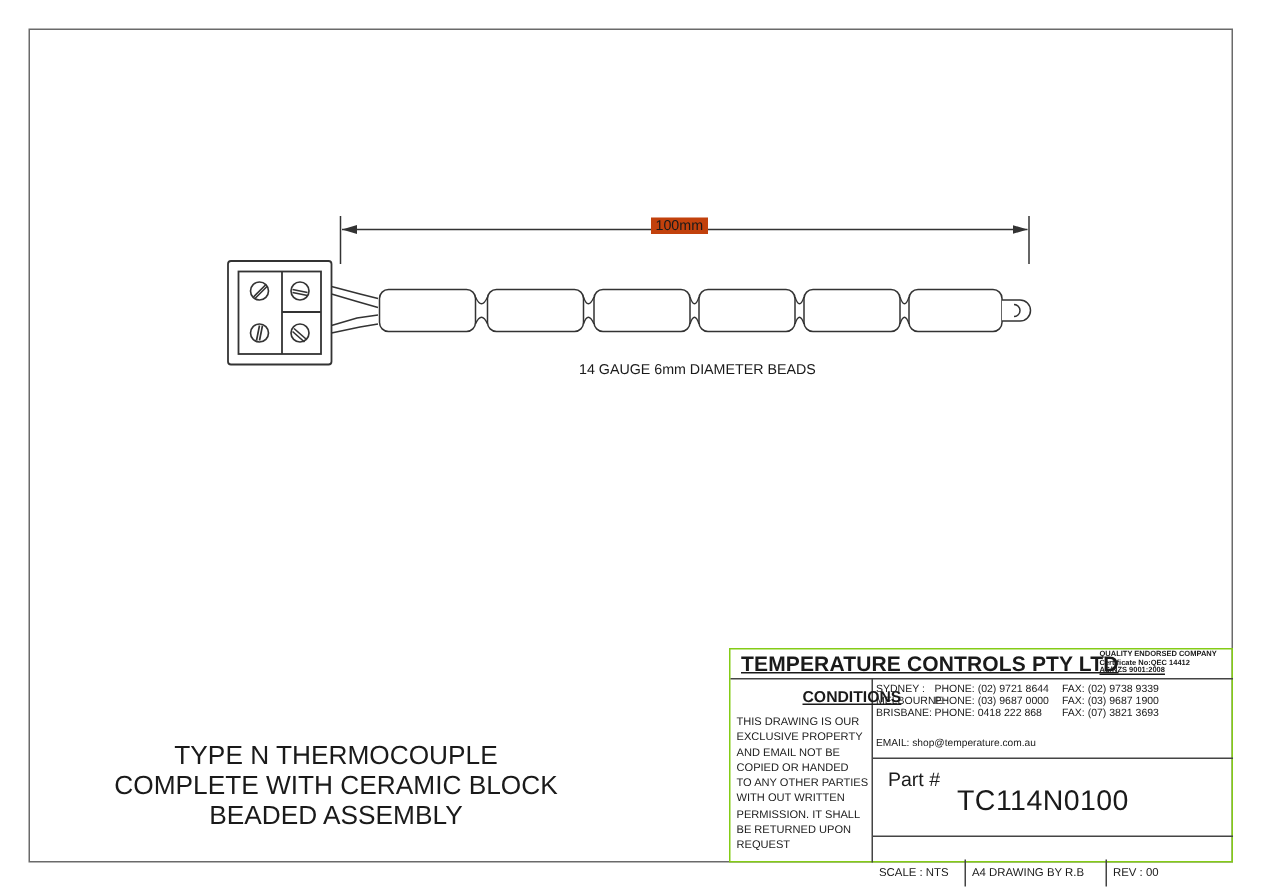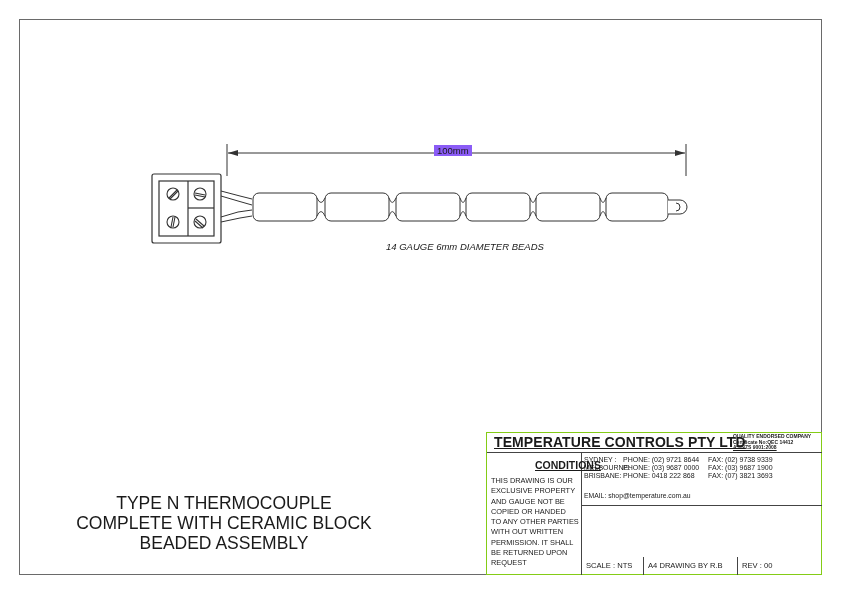--- a/index.html
+++ b/index.html
@@ -1,39 +1,39 @@
 <!DOCTYPE html>
 <html><head>
 <meta charset="utf-8">
 <style>
   html, body { margin:0; padding:0; background:#ffffff; }
   body { width:842px; height:595px; position:relative; overflow:hidden; font-family:"Liberation Sans", sans-serif; color:#1a1a1a; }
   .frame { position:absolute; left:19px; top:19px; width:803px; height:556px; border:1.5px solid #6a6a6a; box-sizing:border-box; }
   svg.drawing { position:absolute; left:0; top:0; }
-  .dim-label { position:absolute; left:434px; top:145px; font-size:9.5px; background:#8b5cf6; padding:0 3px; }
-  .bead-label { position:absolute; left:386px; top:241px; font-size:9.5px;font-style:italic; }
+  .dim-label { position:absolute; left:434px; top:145px; font-size:9.5px; background:#c2410c; padding:0 3px; }
+  .bead-label { position:absolute; left:386px; top:241px; font-size:9.5px; }
   .main-title { position:absolute; left:60px; top:493px; width:328px; text-align:center; font-size:17.5px; line-height:20px; }
   .tb { position:absolute; left:486px; top:432px; width:336px; height:143px; border:1px solid #84cc16; box-sizing:border-box; }
   .tb-company { position:absolute; left:0; top:0; width:335px; height:19px; border-bottom:1px solid #444; }
   .tb-company .name { position:absolute; left:7px; top:1px; font-size:14px; font-weight:bold; text-decoration:underline; letter-spacing:0.1px; }
   .tb-company .qual { position:absolute; left:246px; top:1px; font-size:5px; font-weight:bold; line-height:5.5px; }
   .tb-company .qual .std { text-decoration:underline; }
   .tb-cond { position:absolute; left:0; top:19px; width:94px; height:123px; border-right:1px solid #444; }
   .tb-cond .head { position:absolute; left:12px; top:7px; font-size:10.5px; font-weight:bold; text-decoration:underline;margin-left:36px; }
   .tb-cond .body { position:absolute; left:4px; top:24px; font-size:7.4px; line-height:10.3px; width:92px; }
   .tb-contacts { position:absolute; left:95px; top:19px; width:240px; height:53px; border-bottom:1px solid #444; }
   .tb-contacts .row { position:absolute; left:2px; font-size:7px; line-height:8px; white-space:nowrap; }
   .tb-contacts .city { position:absolute; left:0; }
   .tb-contacts .ph { position:absolute; left:39px; }
   .tb-contacts .fx { position:absolute; left:124px; }
   .tb-contacts .email { position:absolute; left:2px; top:40px; font-size:6.8px; }
   .tb-part { position:absolute; left:95px; top:73px; width:240px; height:51px; border-bottom:1px solid #444; }
   .tb-part .lbl { position:absolute; left:10px; top:6px; font-size:13px; }
   .tb-part .num { position:absolute; left:56px; top:18px; font-size:19px; letter-spacing:0.3px; }
-  .tb-foot { position:absolute; left:95px; top:124px; width:240px; height:18px; }
+  .tb-foot { position:absolute; left:95px; top:140px; width:240px; height:18px; }
   .tb-foot .cell { position:absolute; top:0; height:18px; font-size:7.6px; line-height:18px; box-sizing:border-box; padding-left:4px; }
   .tb-foot .c1 { left:0; width:62px; border-right:1px solid #444; }
   .tb-foot .c2 { left:62px; width:94px; border-right:1px solid #444; }
   .tb-foot .c3 { left:156px; width:84px; font-weight:normal; }
 </style>
 </head>
 <body>
 
 <div class="frame"></div>
 
@@ -119,21 +119,21 @@
       <div>Certificate No:QEC 14412</div>
       <div class="std">AS/NZS 9001:2008</div>
     </div>
   </div>
 
   <div class="tb-cond">
     <div class="head">CONDITIONS</div>
     <div class="body">
       <div>THIS DRAWING IS OUR</div>
       <div>EXCLUSIVE PROPERTY</div>
-      <div>AND GAUGE NOT BE</div>
+      <div>AND EMAIL NOT BE</div>
       <div>COPIED OR HANDED</div>
       <div>TO ANY OTHER PARTIES</div>
       <div>WITH OUT WRITTEN</div>
       <div>PERMISSION. IT SHALL</div>
       <div>BE RETURNED UPON</div>
       <div>REQUEST</div>
     </div>
   </div>
 
   <div class="tb-contacts">
@@ -148,19 +148,23 @@
       <span class="fx">FAX: (03) 9687 1900</span>
     </div>
     <div class="row" style="top:20px;">
       <span class="city">BRISBANE:</span>
       <span class="ph">PHONE: 0418 222 868</span>
       <span class="fx">FAX: (07) 3821 3693</span>
     </div>
     <div class="email">EMAIL: shop@temperature.com.au</div>
   </div>
 
+  <div class="tb-part">
+    <div class="lbl">Part #</div>
+    <div class="num">TC114N0100</div>
+  </div>
 
   <div class="tb-foot">
     <div class="cell c1">SCALE : NTS</div>
     <div class="cell c2">A4 DRAWING BY R.B</div>
     <div class="cell c3">REV : 00</div>
   </div>
 </div>
 
 </body></html>

